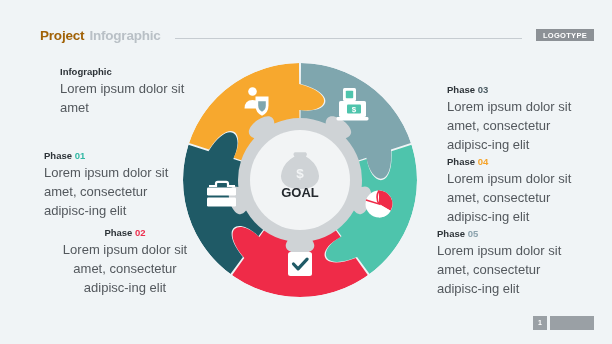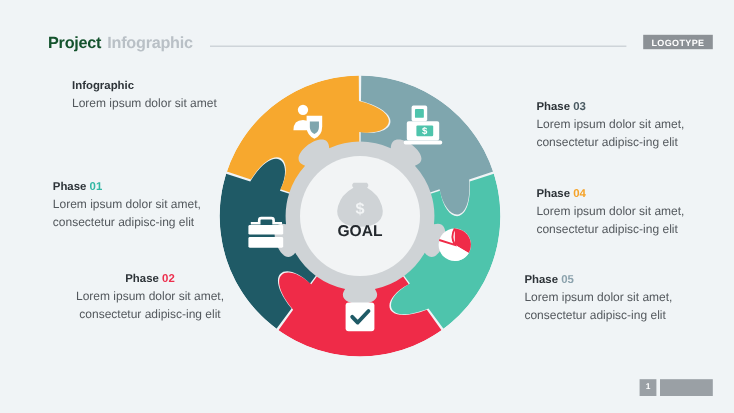--- a/index.html
+++ b/index.html
@@ -29,21 +29,21 @@
   }
   #title-group {
     display: flex;
     align-items: baseline;
     gap: 5px;
     white-space: nowrap;
   }
   #title-strong {
     font-size: 13.5px;
     font-weight: bold;
-    color: #14532d;
+    color: #a16207;
     letter-spacing: -0.2px;
   }
   #title-light {
     font-size: 13.5px;
     font-weight: bold;
     color: #b9c0c6;
     letter-spacing: -0.2px;
   }
   #header-rule {
     flex: 1;
@@ -70,21 +70,21 @@
 
   .blk-head {
     font-size: 9.5px;
     font-weight: bold;
     color: #2d3338;
     margin-bottom: 3px;
     white-space: nowrap;
   }
   .blk-num { font-weight: bold; }
   .blk-body {
-    font-size: 10px;
+    font-size: 13px;
     line-height: 1.45;
     color: #53585d;
   }
 
   #b-info  { left: 60px; top: 66px; }
   #b-p01   { left: 44px; top: 150px; }
   #b-p02   { left: 60px; top: 227px; text-align: center; }
   #b-p03   { left: 447px; top: 84px; }
   #b-p04   { left: 447px; top: 156px; }
   #b-p05   { left: 437px; top: 228px; }

